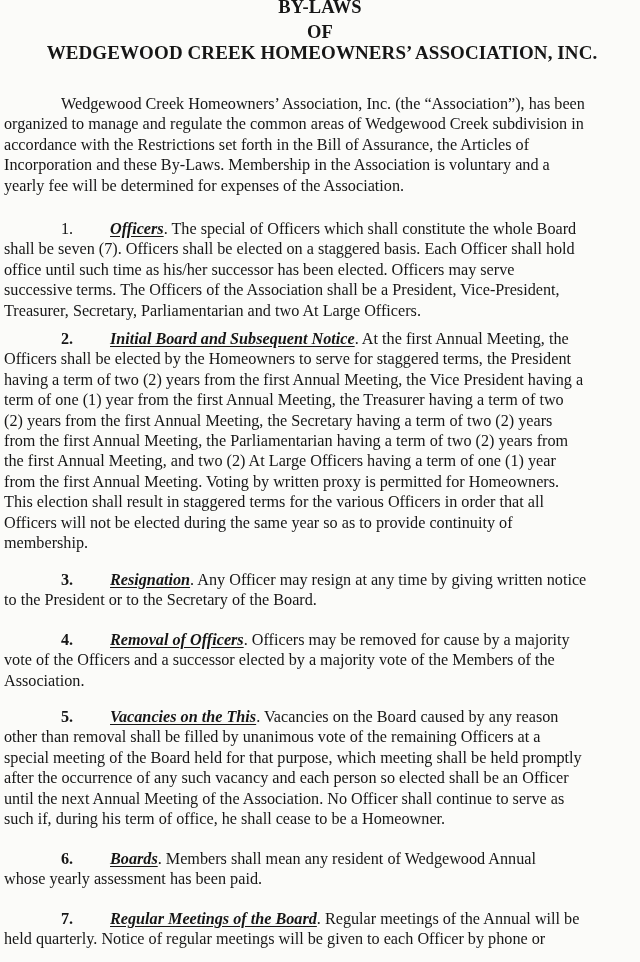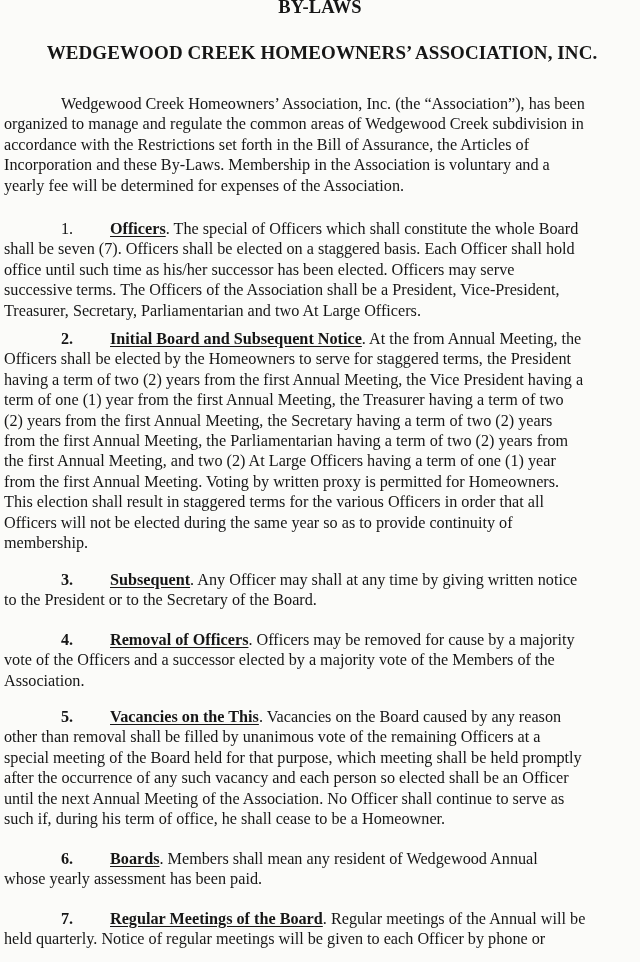--- a/index.html
+++ b/index.html
@@ -19,28 +19,29 @@
     .t2 { position: absolute; top: 22px; left: 0; width: 640px; }
     .t3 { position: absolute; top: 43px; left: 2px; width: 640px; font-size: 19px; }
     .para {
       position: absolute; left: 4px; width: 640px;
       font-size: 16.2px; line-height: 20.4px; white-space: nowrap;
     }
     .line { display: block; }
     .indent { padding-left: 57px; }
     .num { display: inline-block; width: 49px; padding-left: 57px; font-weight: normal; }
     .num.b { font-weight: bold; }
-    .heading { font-weight: bold; text-decoration: underline; text-underline-offset: 2px; }
+    .heading { font-weight: bold; text-decoration: underline; text-underline-offset: 2px; font-style: italic; }
   </style>
 </head>
 <body>
 
 <div class="page">
 
   <div class="title t1">BY-LAWS</div>
+  <div class="title t2">OF</div>
   <div class="title t3">WEDGEWOOD CREEK HOMEOWNERS’ ASSOCIATION, INC.</div>
 
   <div class="para" style="top:94px;">
     <span class="line indent">Wedgewood Creek Homeowners’ Association, Inc. (the “Association”), has been</span>
     <span class="line">organized to manage and regulate the common areas of Wedgewood Creek subdivision in</span>
     <span class="line">accordance with the Restrictions set forth in the Bill of Assurance, the Articles of</span>
     <span class="line">Incorporation and these By-Laws.  Membership in the Association is voluntary and a</span>
     <span class="line">yearly fee will be determined for expenses of the Association.</span>
   </div>
 
@@ -49,37 +50,37 @@
       <span class="num">1.</span><span class="heading">Officers</span><span>.  The special of Officers which shall constitute the whole Board</span>
     </span>
     <span class="line">shall be seven (7).  Officers shall be elected on a staggered basis.  Each Officer shall hold</span>
     <span class="line">office until such time as his/her successor has been elected.  Officers may serve</span>
     <span class="line">successive terms.  The Officers of the Association shall be a President, Vice-President,</span>
     <span class="line">Treasurer, Secretary, Parliamentarian and two At Large Officers.</span>
   </div>
 
   <div class="para" style="top:329px;">
     <span class="line">
-      <span class="num b">2.</span><span class="heading">Initial Board and Subsequent Notice</span><span>.  At the from Annual Meeting, the</span>
+      <span class="num b">2.</span><span class="heading">Initial Board and Subsequent Notice</span><span>.  At the first Annual Meeting, the</span>
     </span>
     <span class="line">Officers shall be elected by the Homeowners to serve for staggered terms, the President</span>
     <span class="line">having a term of two (2) years from the first Annual Meeting, the Vice President having a</span>
     <span class="line">term of one  (1) year from the first Annual Meeting, the Treasurer having a term of two</span>
     <span class="line">(2) years from the first Annual Meeting, the Secretary having a term of two (2) years</span>
     <span class="line">from the first Annual Meeting, the Parliamentarian having a term of two (2) years from</span>
     <span class="line">the first Annual Meeting, and two (2) At Large Officers having a term of one (1) year</span>
     <span class="line">from the first Annual Meeting.  Voting by written proxy is permitted for Homeowners.</span>
     <span class="line">This election shall result in staggered terms for the various Officers in order that all</span>
     <span class="line">Officers will not be elected during the same year so as to provide continuity of</span>
     <span class="line">membership.</span>
   </div>
 
   <div class="para" style="top:570px;">
     <span class="line">
-      <span class="num b">3.</span><span class="heading">Subsequent</span><span>.  Any Officer may shall at any time by giving written notice</span>
+      <span class="num b">3.</span><span class="heading">Resignation</span><span>.  Any Officer may resign at any time by giving written notice</span>
     </span>
     <span class="line">to the President or to the Secretary of the Board.</span>
   </div>
 
   <div class="para" style="top:630px;">
     <span class="line">
       <span class="num b">4.</span><span class="heading">Removal of Officers</span><span>.  Officers may be removed for cause by a majority</span>
     </span>
     <span class="line">vote of the Officers and a successor elected by a majority vote of the Members of the</span>
     <span class="line">Association.</span>

